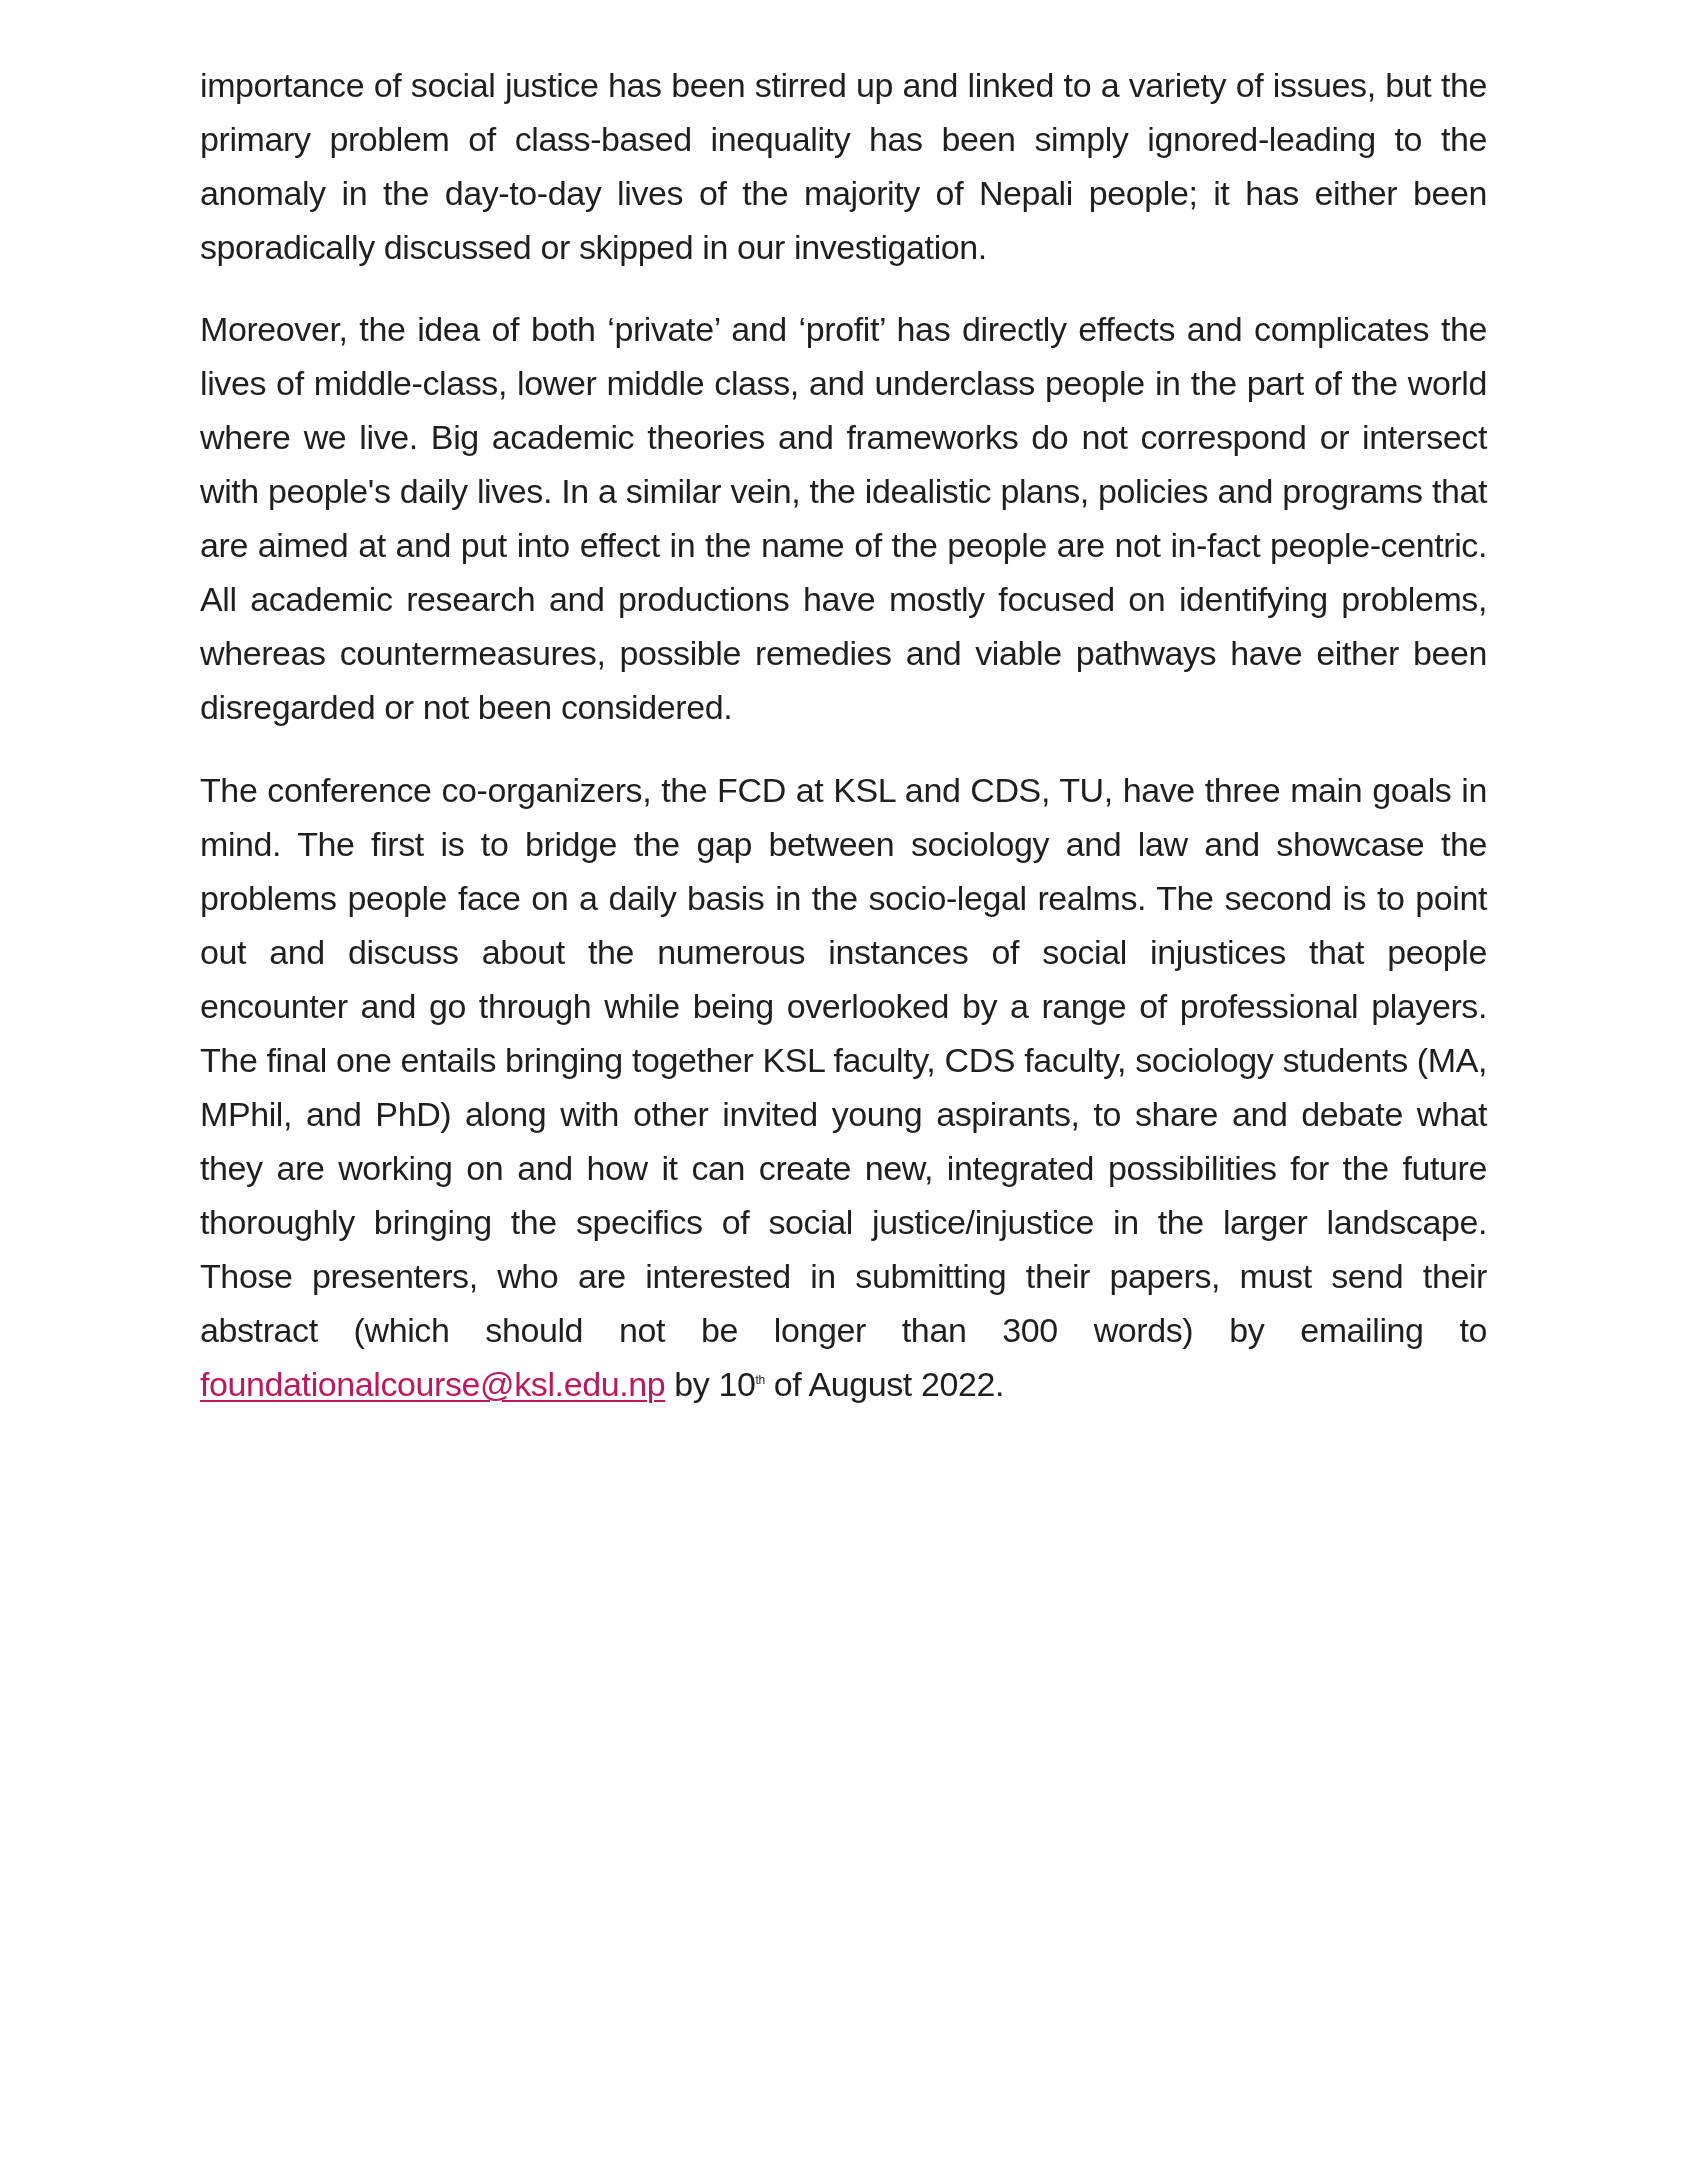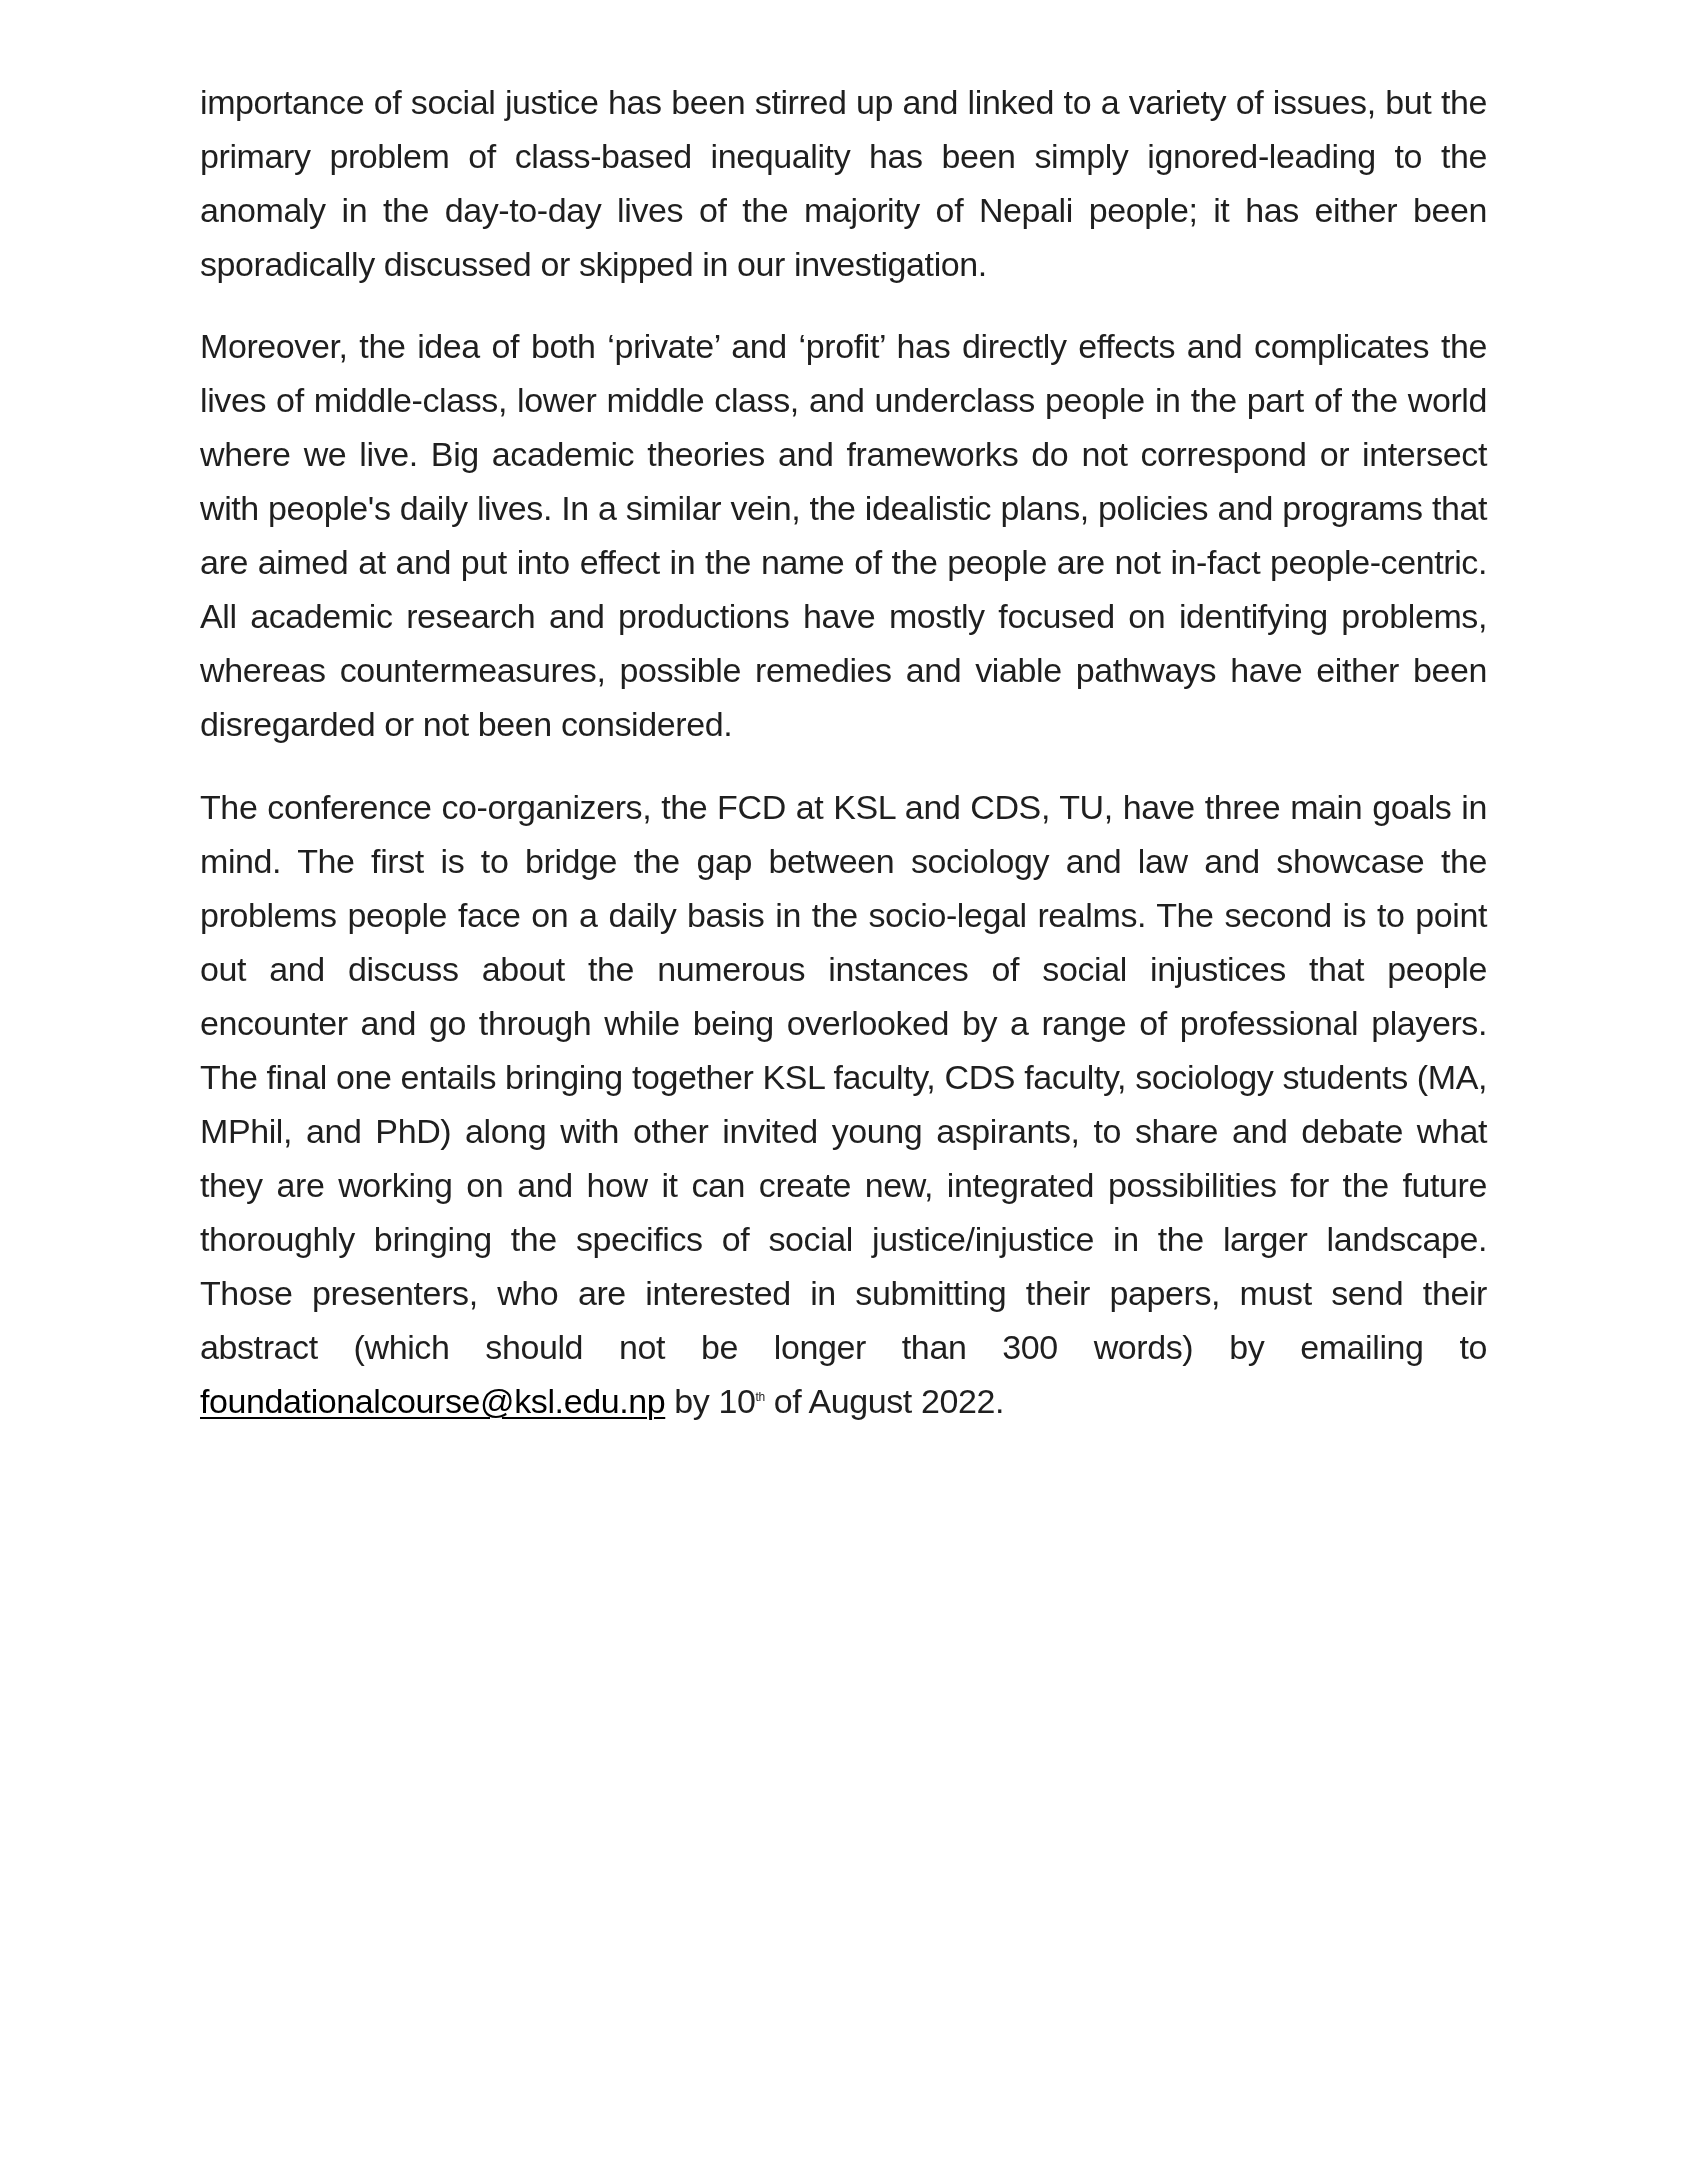--- a/index.html
+++ b/index.html
@@ -9,35 +9,35 @@
   }
   body {
     width: 1687px;
     height: 2183px;
     position: relative;
     overflow: hidden;
   }
   .page {
     position: absolute;
     left: 200px;
-    top: 75px;
+    top: 58px;
     width: 1287px;
     font-family: "Liberation Sans", "DejaVu Sans", sans-serif;
     font-size: 34px;
     line-height: 54px;
     color: #1f1f1f;
   }
   .para {
     margin: 0 0 28.4px 0;
     text-align: justify;
     text-align-last: left;
     letter-spacing: -0.4px;
   }
   .link {
-    color: #000000;
+    color: #be185d;
     text-decoration: underline;
     text-decoration-thickness: 2px;
     text-underline-offset: 4px;
   }
   sup {
     font-size: 12px;
     line-height: 0;
     vertical-align: super;
   }
 </style>

